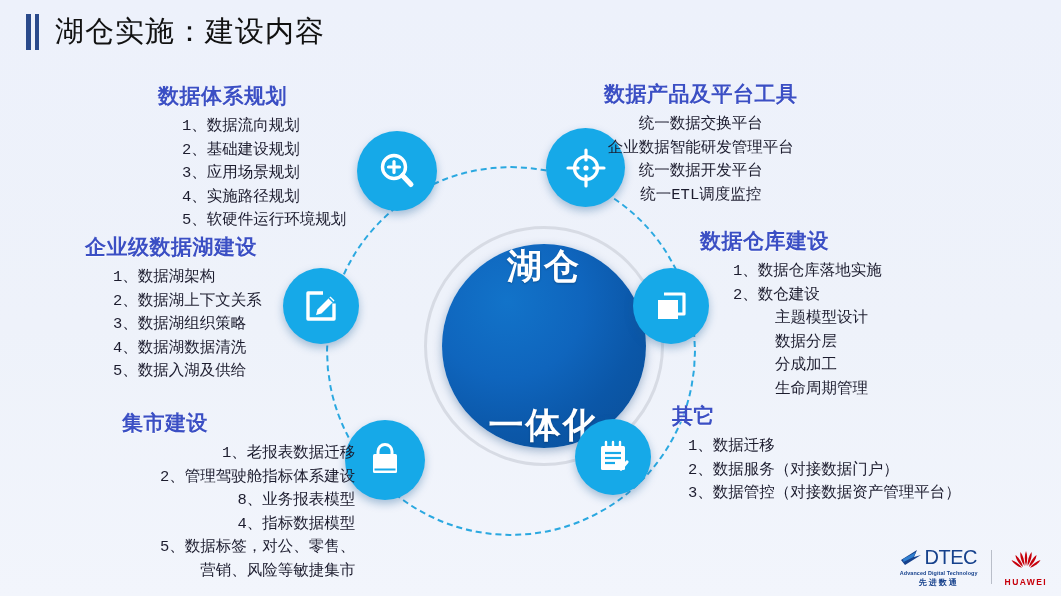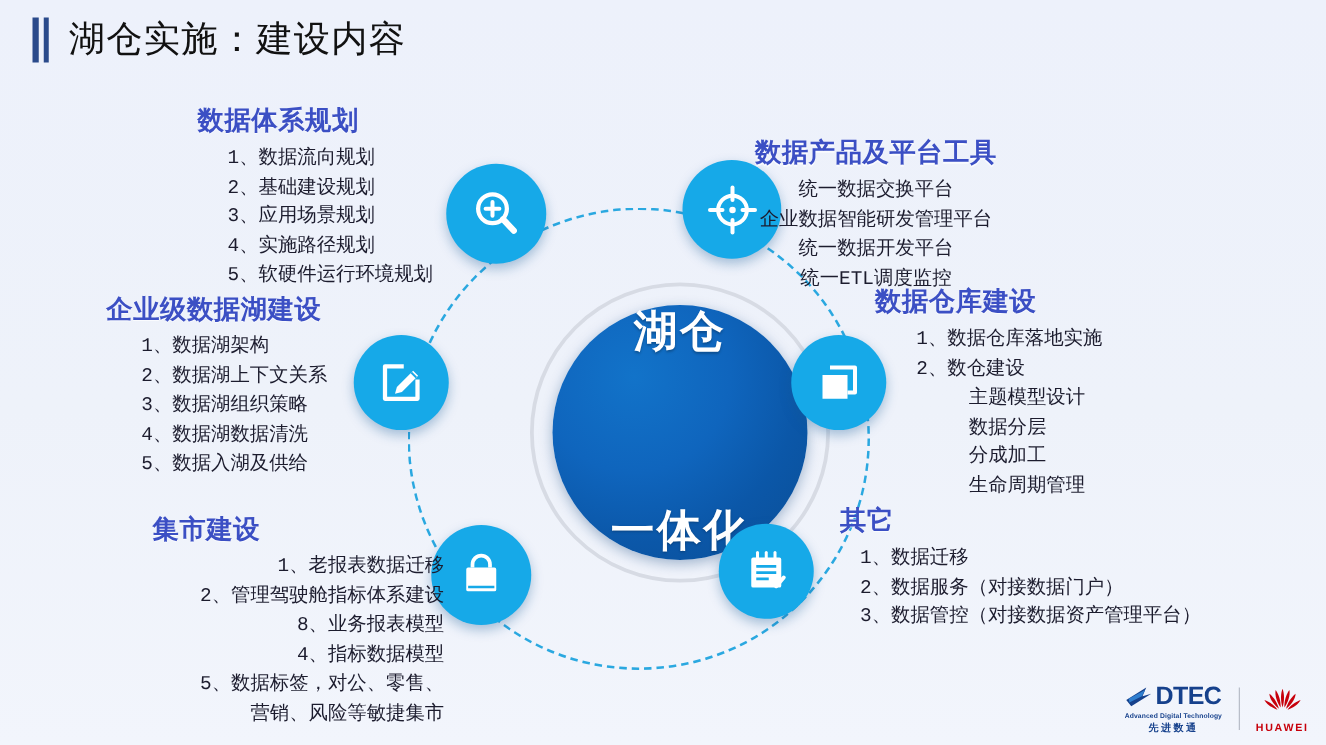--- a/index.html
+++ b/index.html
@@ -94,21 +94,21 @@
     font-family: Liberation Mono, monospace;
     white-space: nowrap;
   }
   .blk-list li.ind { padding-left: 42px; }
   .blk-list li.cont { padding-left: 28px; }
 
   .b1 { left: 150px; top: 82px; }
   .b1 .blk-title { margin-left: 8px; }
   .b1 .blk-list { padding-left: 32px; }
 
-  .b2 { left: 604px; top: 80px; text-align: center; margin-top: 28px; }
+  .b2 { left: 604px; top: 80px; text-align: center; }
   .b2 .blk-list li { text-align: center; }
 
   .b3 { left: 85px; top: 233px; }
   .b3 .blk-list { padding-left: 28px; }
 
   .b4 { left: 700px; top: 227px; }
   .b4 .blk-list { padding-left: 33px; }
 
   .b5 { left: 122px; top: 409px; }
   .b5 .blk-list { padding-left: 38px; text-align: right; }
@@ -117,21 +117,21 @@
   .b6 .blk-list { padding-left: 16px; }
 
   
   .logos {
     position: absolute; right: 14px; bottom: 8px;
     display: flex; align-items: center; gap: 13px;
   }
   .dtec { display: flex; flex-direction: column; align-items: center; }
   .dtec-top { display: flex; align-items: center; gap: 2px; }
   .dtec-word {
-    font-size: 20px; font-weight: bold; color: #16418c; letter-spacing: -.5px;
+    font-size: 20px; font-weight: normal; color: #16418c; letter-spacing: -.5px;
     font-family: "Liberation Sans", sans-serif;
   }
   .dtec-sub {
     font-size: 5.4px; color: #16418c; letter-spacing: .1px; margin-top: 1px;
     font-family: "Liberation Sans", sans-serif; font-weight: bold;
   }
   .dtec-cn {
     font-size: 8px; color: #16418c; letter-spacing: 2px; margin-top: 1px;
     font-family: "DejaVu Sans", sans-serif; font-weight: bold;
   }

